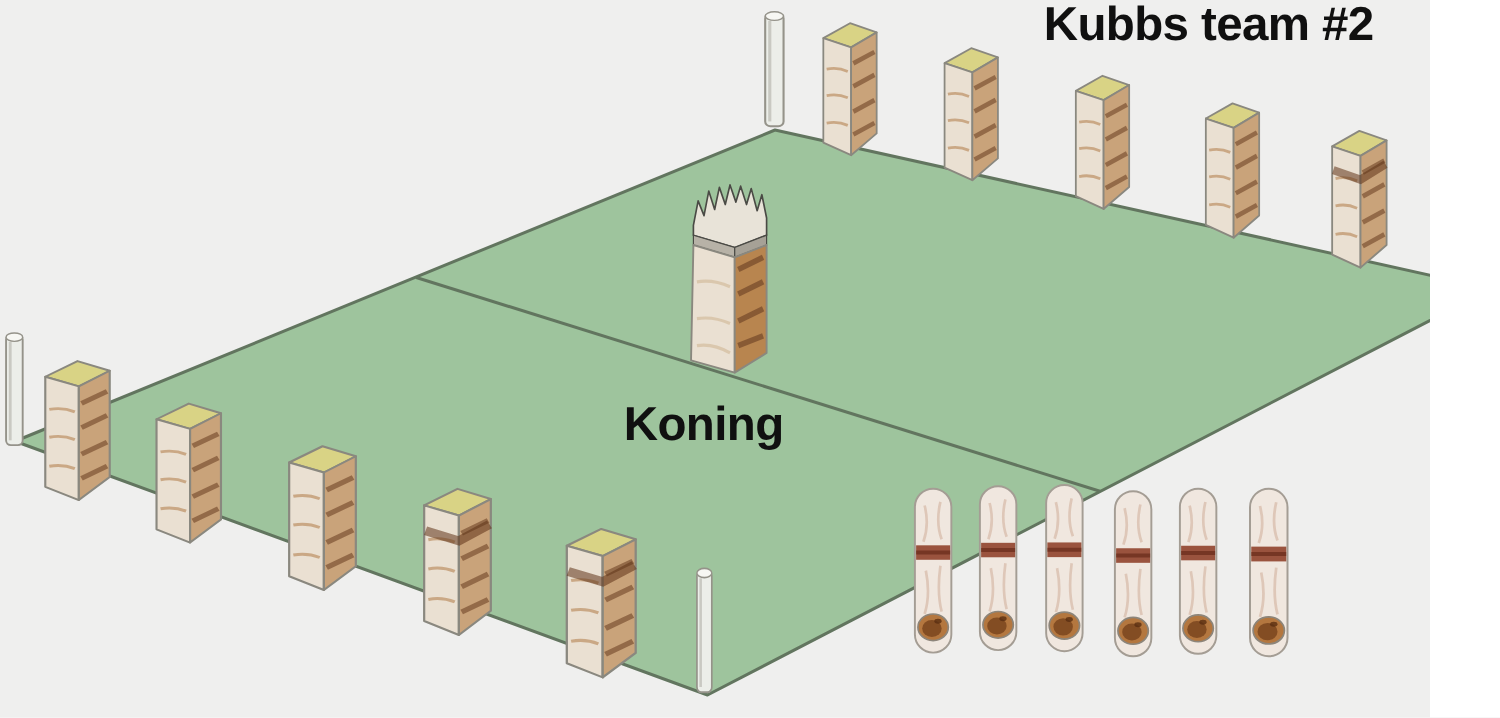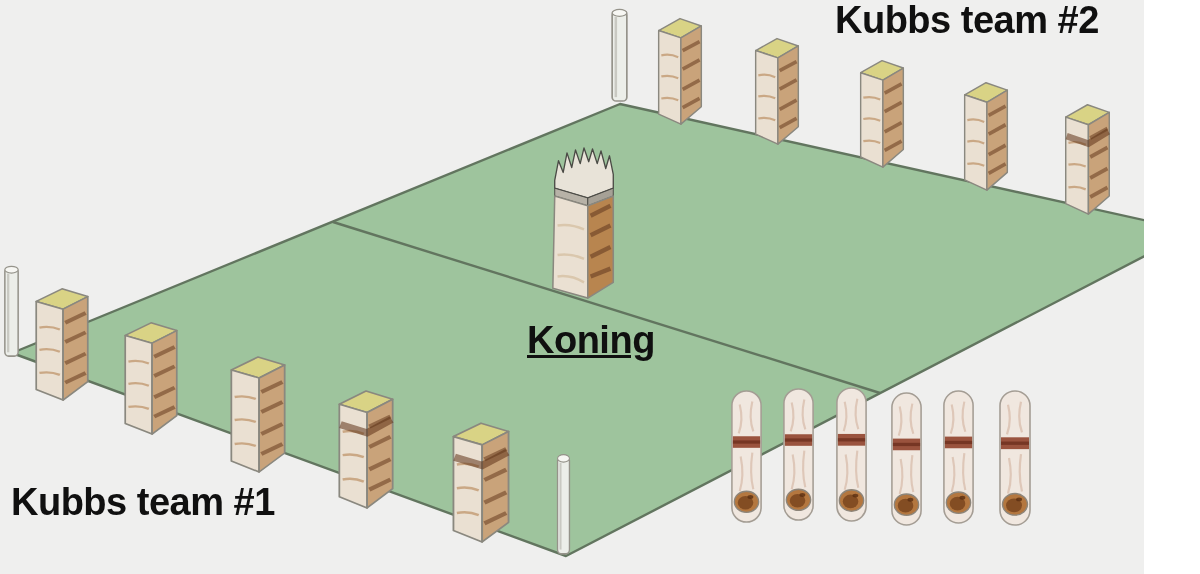--- a/index.html
+++ b/index.html
@@ -15,21 +15,21 @@
   .label{
     position:absolute;
     font-weight:bold;
     font-size:38px;
     line-height:38px;
     color:#101010;
     letter-spacing:-0.5px;
     white-space:nowrap;
   }
   .label-team2{left:835px;top:1px;}
-  .label-king{left:527px;top:321px;text-decoration:underline;}
+  .label-king{left:499px;top:321px;}
   .label-team1{left:11px;top:483px;}
   .label-sticks{left:755px;top:531px;}
 </style>
 </head>
 <body>
 
 <div id="stage">
   <svg width="1200" height="574" viewBox="0 0 1200 574">
       <polygon points="620,104 1193,231 566,556 12,353" fill="#9ec49d" stroke="#62755f" stroke-width="2.4" stroke-linejoin="round"></polygon>
       <line x1="333" y1="222" x2="880" y2="393" stroke="#62755f" stroke-width="2.4"></line>
@@ -186,14 +186,13 @@
         <rect x="4" y="49" width="28" height="12" fill="#8d3f28" opacity="0.88"></rect>
         <line x1="4" y1="55" x2="32" y2="55" stroke="#5f2414" stroke-width="3.4" opacity="0.6"></line>
         <ellipse cx="18" cy="117" rx="12.5" ry="11" fill="#b4773f" stroke="#8d857a" stroke-width="1.4"></ellipse>
         <ellipse cx="17" cy="118" rx="8" ry="7" fill="#7a451f" opacity="0.85"></ellipse>
         <ellipse cx="22" cy="112" rx="3" ry="2" fill="#5a2e12" opacity="0.8"></ellipse>
       </g>
     </svg>
 
   <div class="label label-team2">Kubbs team #2</div>
   <div class="label label-king">Koning</div>
-  <div class="label label-team1">Kubbs team #1</div>
 </div>
 
 </body></html>

